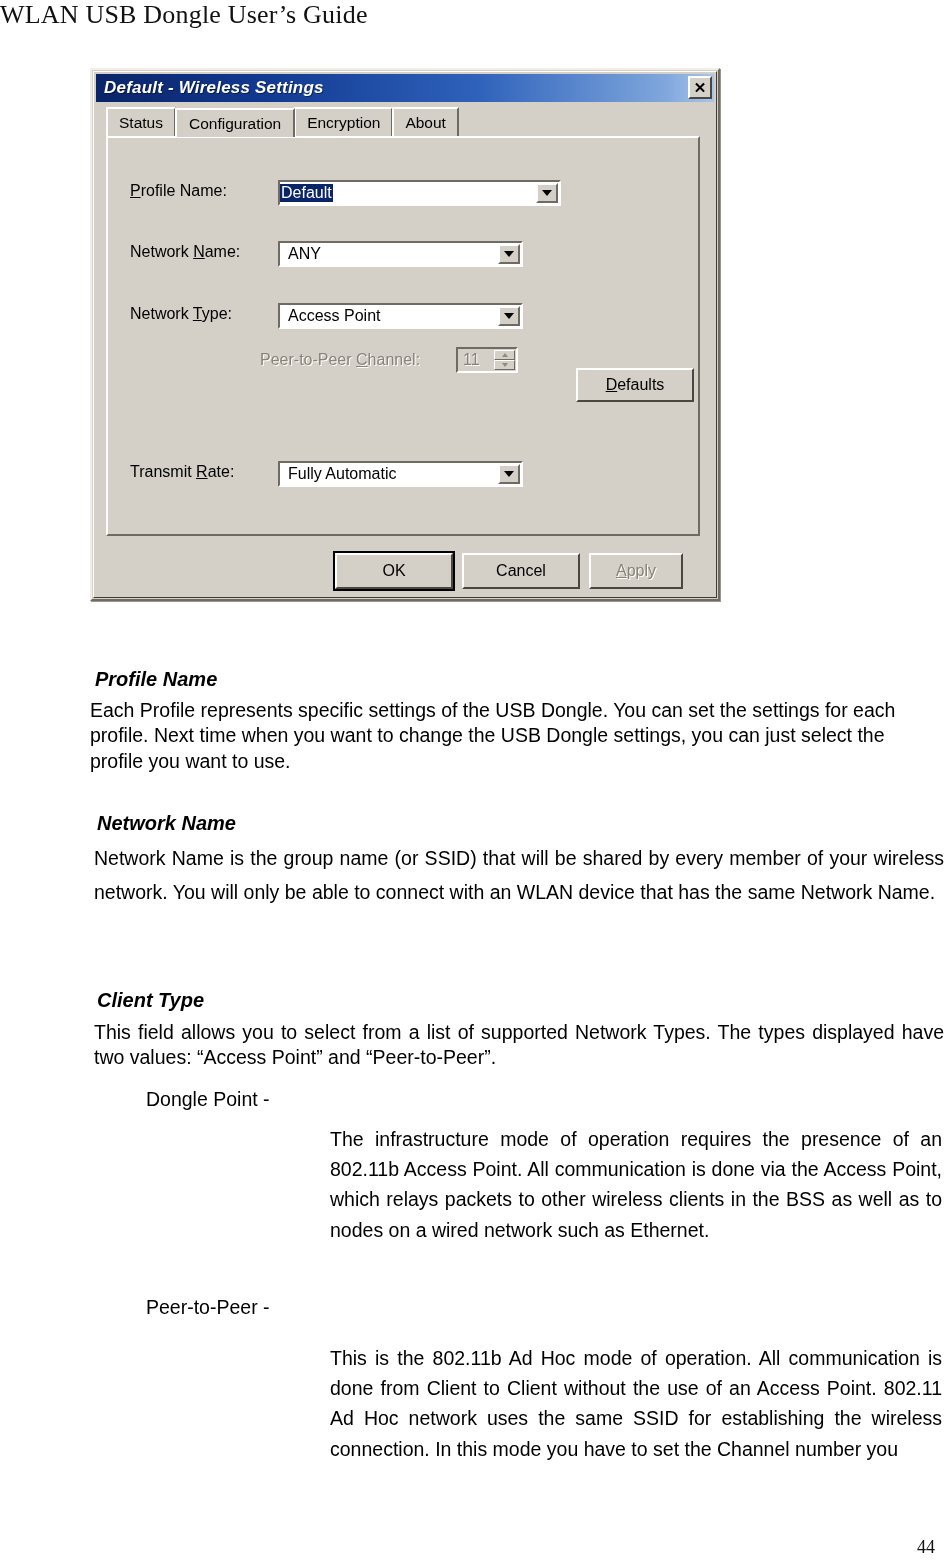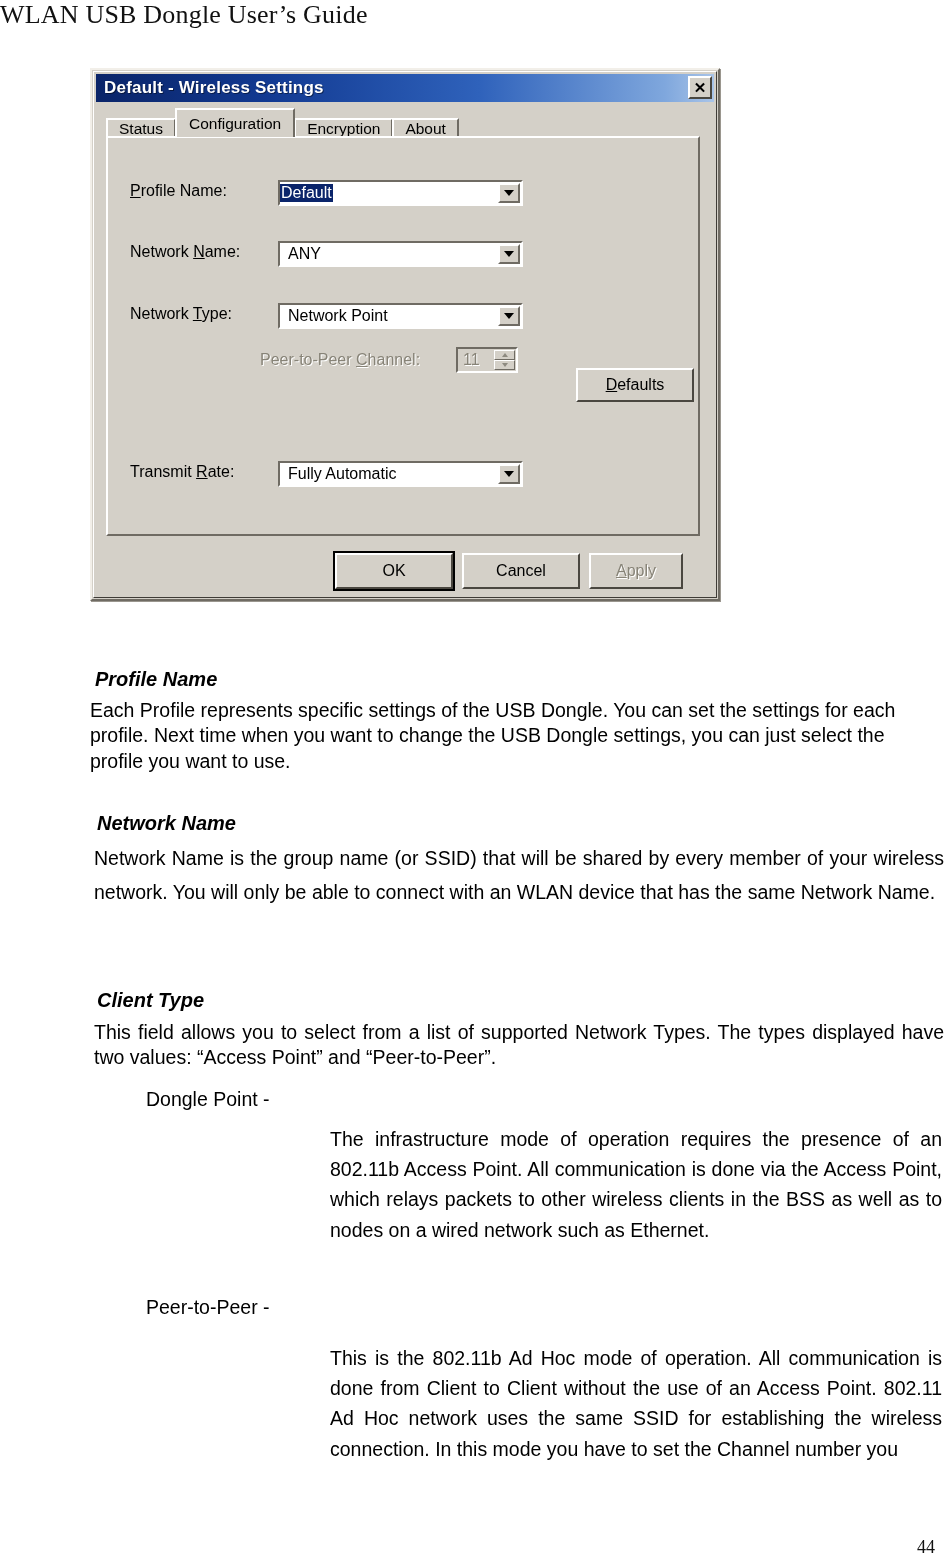--- a/index.html
+++ b/index.html
@@ -74,20 +74,21 @@
     align-items: center;
   }
   .titlebar-text {
     color: #ffffff;
     font-size: 17px;
     font-weight: bold;
     letter-spacing: 0.2px;
     margin-left: 8px;
     text-shadow: 1px 1px 0 rgba(0,0,0,0.45);
     white-space: nowrap;
+    font-style: italic;
   }
   .close-btn {
     position: absolute;
     right: 2px;
     top: 2px;
     width: 24px;
     height: 23px;
     background: #d4d0c8;
     border-top: 2px solid #ffffff;
     border-left: 2px solid #ffffff;
@@ -107,21 +108,21 @@
   .tabstrip {
     position: absolute;
     left: 14px;
     top: 40px;
     right: 12px;
     height: 27px;
     display: flex;
     align-items: flex-end;
   }
   .tab {
-    height: 19px;
+    height: 30px;
     padding: 0 11px;
     background: #d4d0c8;
     border-top: 2px solid #ffffff;
     border-left: 2px solid #ffffff;
     border-right: 2px solid #6f6b63;
     box-sizing: border-box;
     display: flex;
     align-items: center;
     font-size: 15.5px;
     color: #000;
@@ -348,42 +349,42 @@
     <div class="tab">
       <span>About</span>
     </div>
   </div>
 
   <div class="tabpage">
 
     <div class="form-row" style="left:22px; top:44px;">
       <span class="field-label" style="width:150px;"><span class="u">P</span>rofile Name:</span>
     </div>
-    <div class="combo" style="position:absolute; left:170px; top:42px; width:245px;">
+    <div class="combo" style="position:absolute; left:170px; top:42px; width:283px;">
       <span class="combo-value selected-text">Default</span>
       <div class="combo-arrow">
           <span class="tri-down"></span>
         </div>
     </div>
 
     <div class="form-row" style="left:22px; top:105px;">
       <span class="field-label" style="width:150px;">Network <span class="u">N</span>ame:</span>
     </div>
     <div class="combo" style="position:absolute; left:170px; top:103px; width:245px;">
       <span class="combo-value">ANY</span>
       <div class="combo-arrow">
           <span class="tri-down"></span>
         </div>
     </div>
 
     <div class="form-row" style="left:22px; top:167px;">
       <span class="field-label" style="width:150px;">Network <span class="u">T</span>ype:</span>
     </div>
     <div class="combo" style="position:absolute; left:170px; top:165px; width:245px;">
-      <span class="combo-value">Network Point</span>
+      <span class="combo-value">Access Point</span>
       <div class="combo-arrow">
           <span class="tri-down"></span>
         </div>
     </div>
 
     <div class="form-row" style="left:152px; top:213px;">
       <span class="field-label disabled">Peer-to-Peer <span class="u">C</span>hannel:</span>
     </div>
     <div class="spin" style="position:absolute; left:348px; top:209px;">
       <span class="spin-value">11</span>

